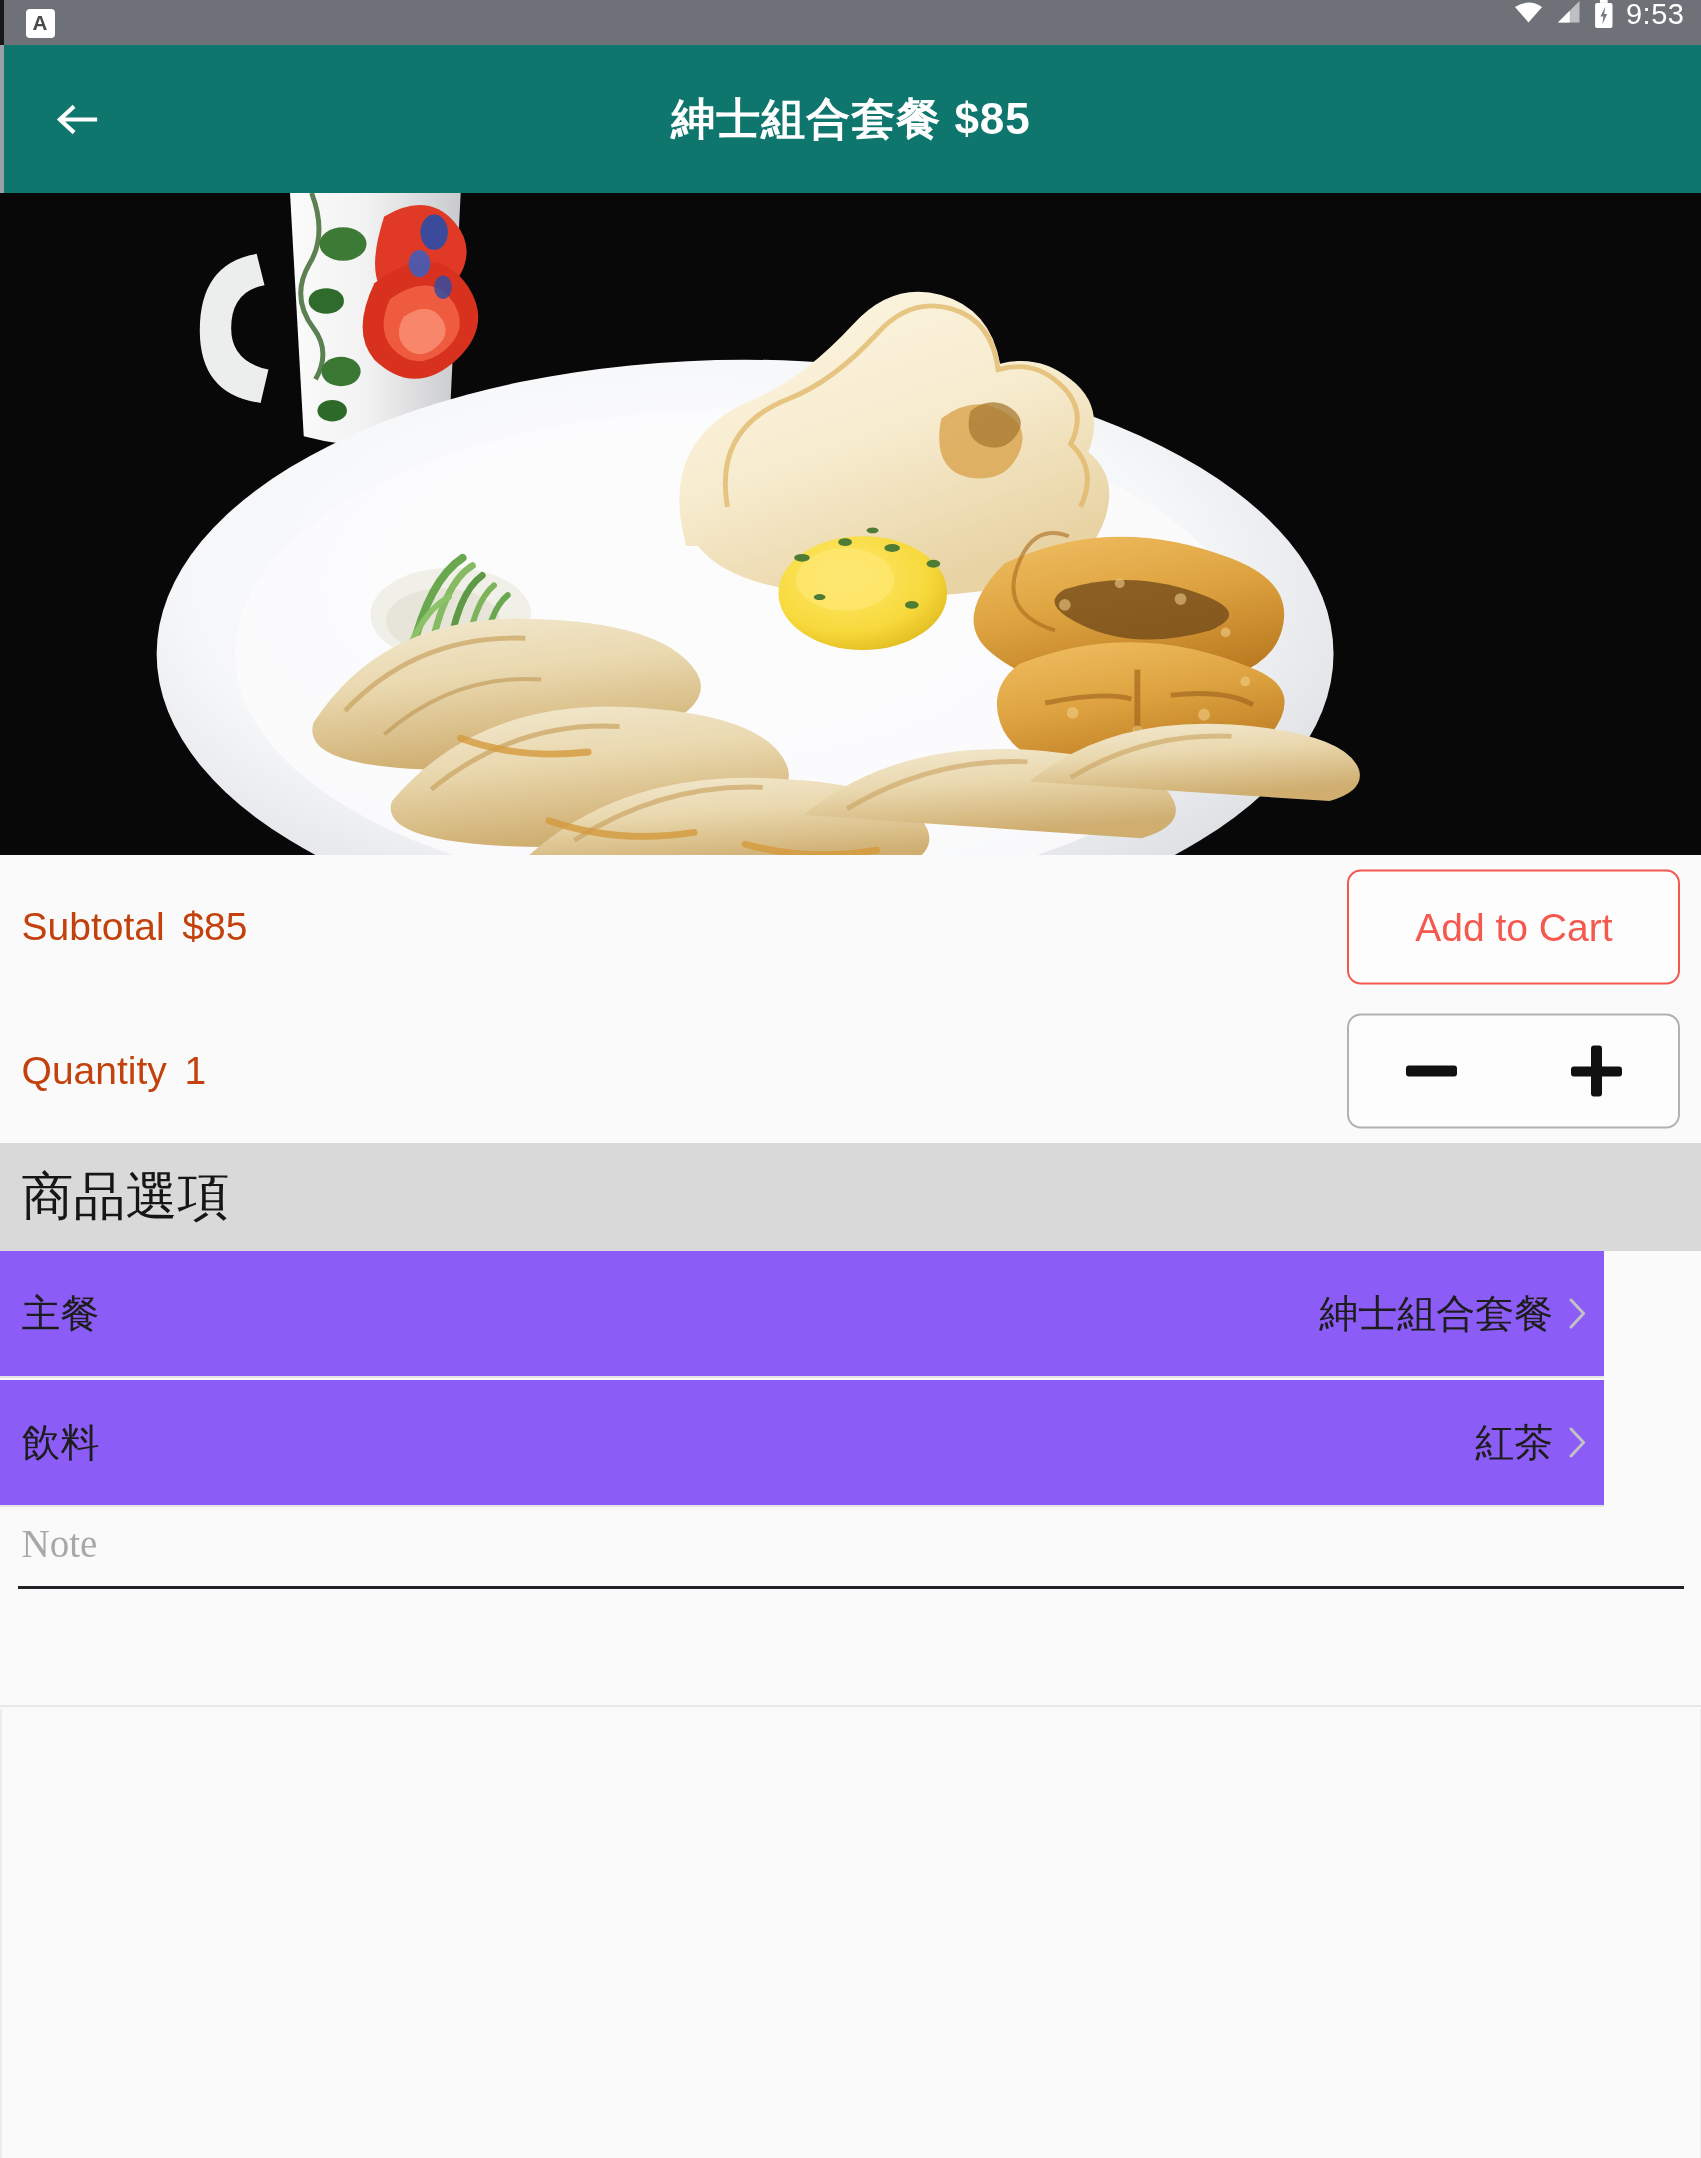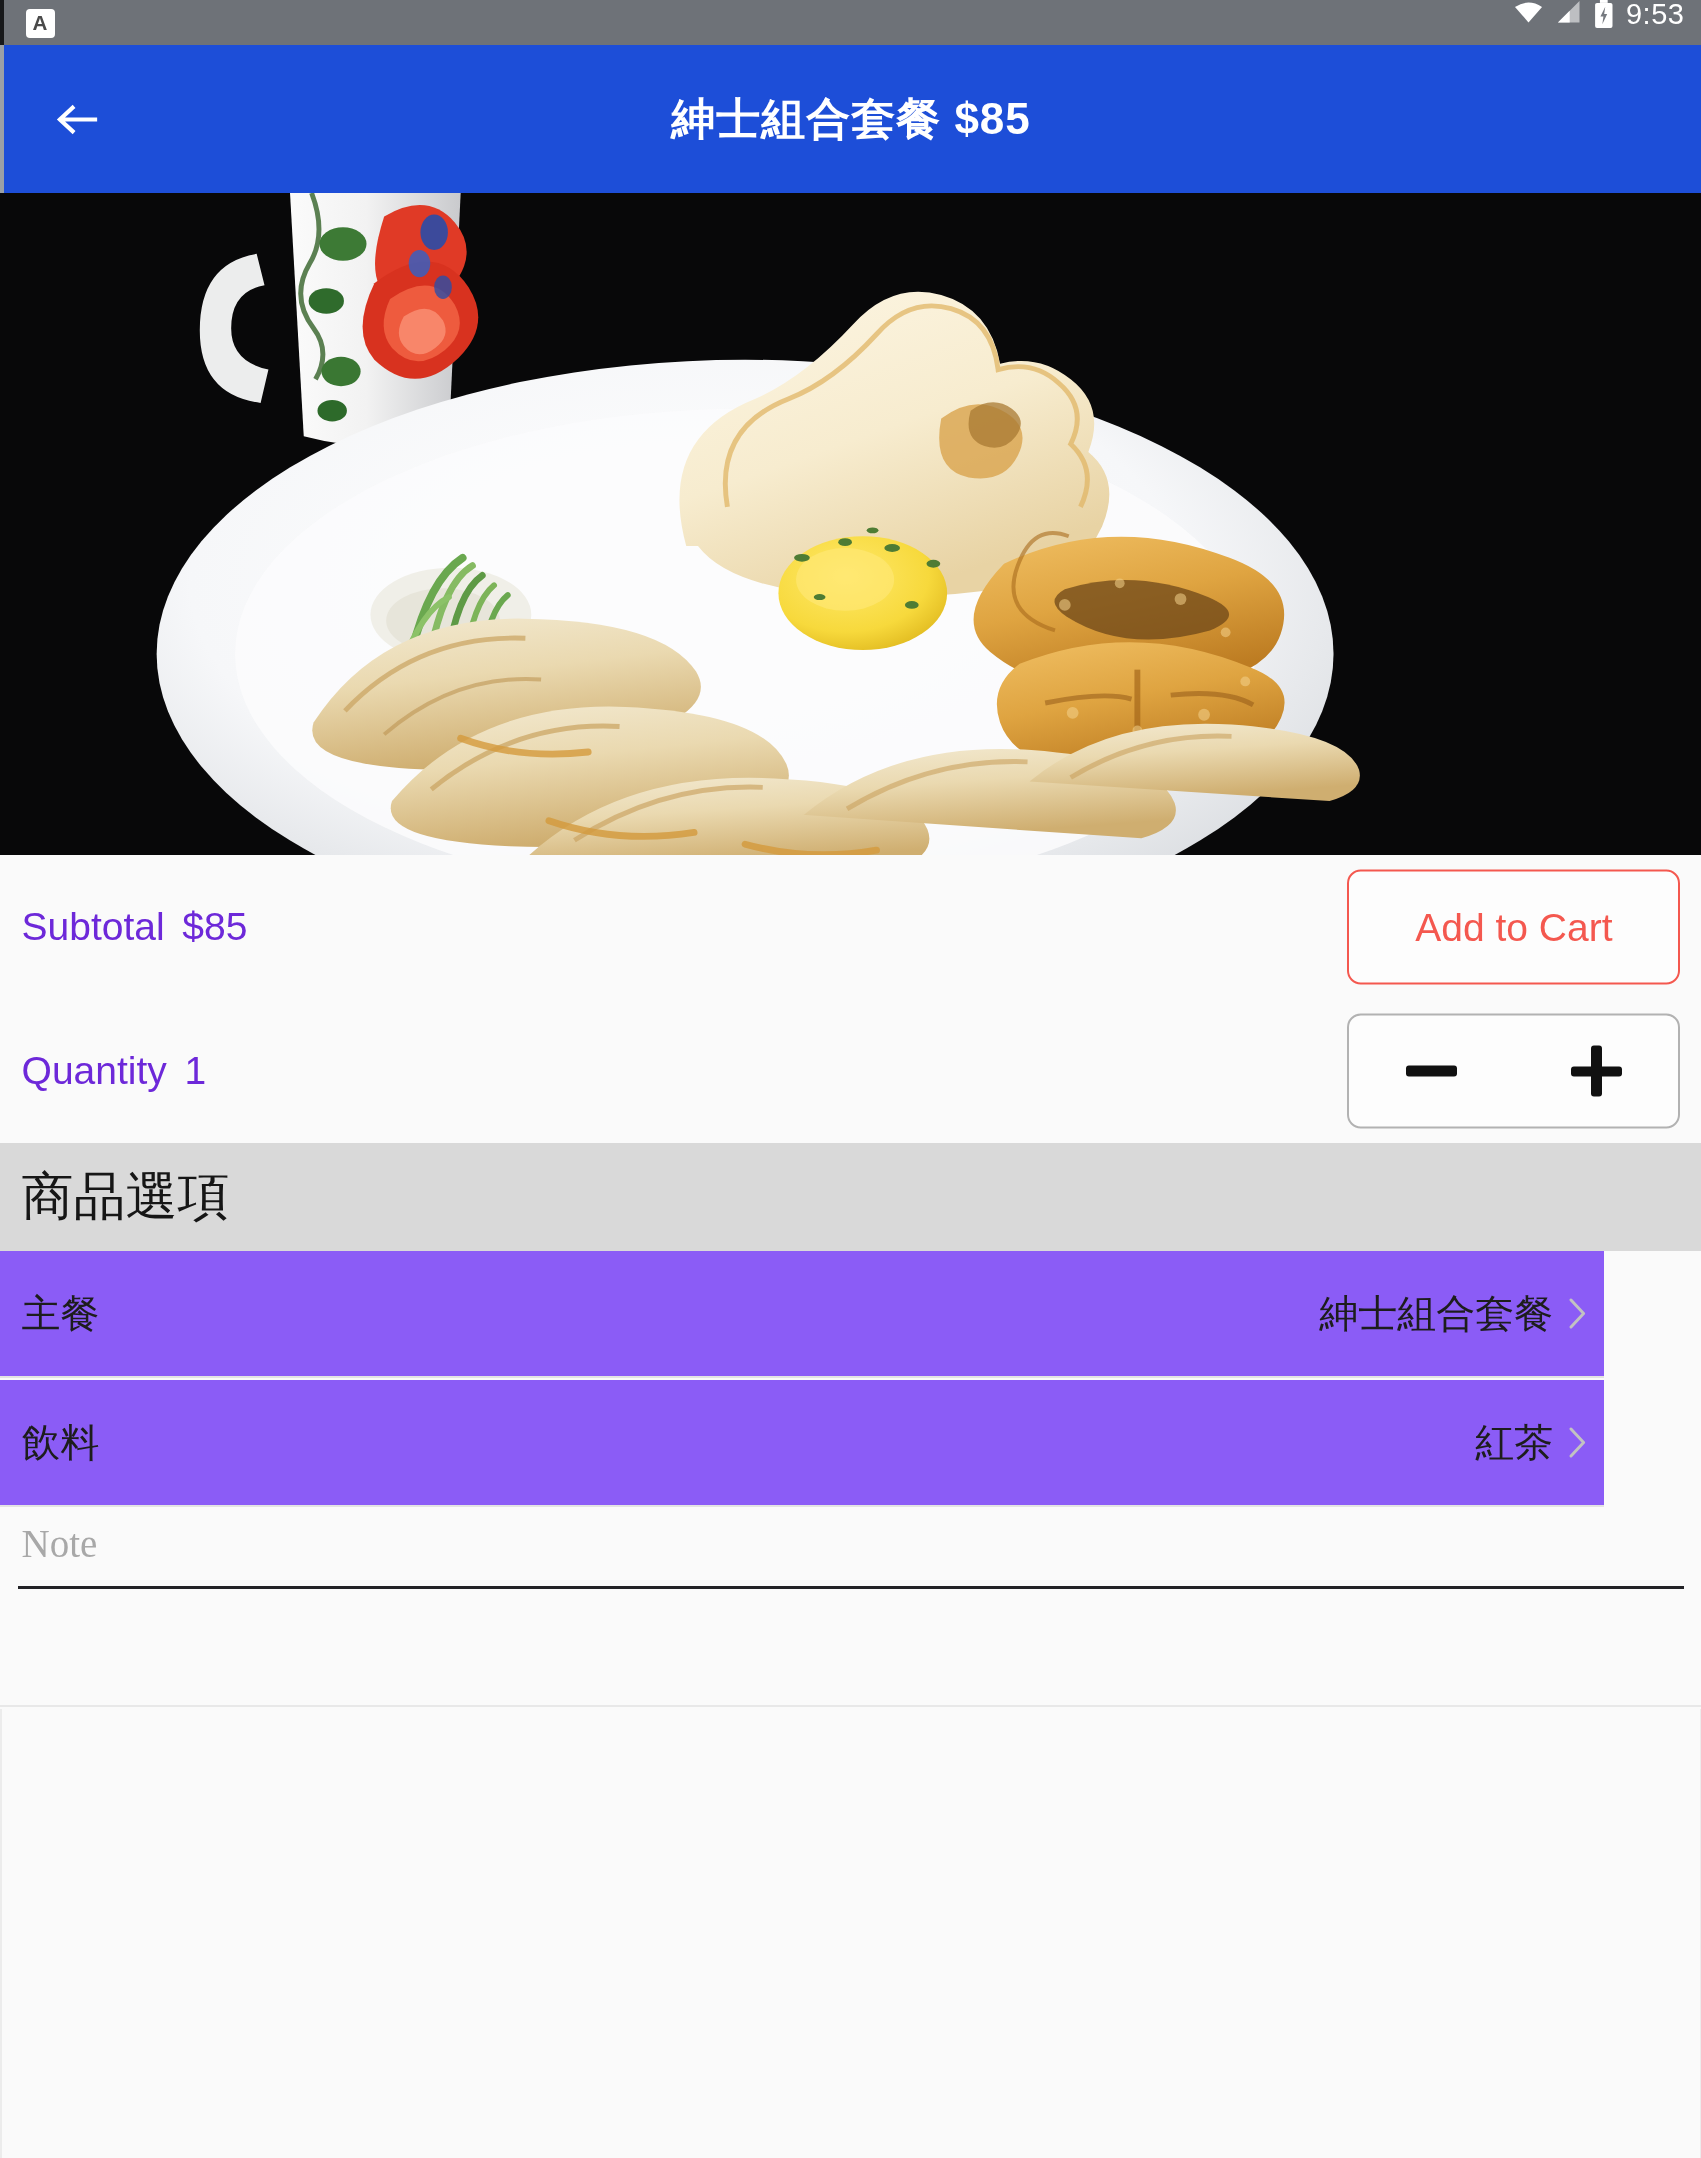--- a/index.html
+++ b/index.html
@@ -36,21 +36,21 @@
   .ic-signal { width:25.5px; height:23.5px; display:block; }
   .ic-batt { width:19.6px; height:29px; display:block; }
   .status-time {
     color:#ffffff; font-size:29px; font-weight:500; letter-spacing:0.5px;
     line-height:1; padding-bottom:2px;
   }
 
   
   .toolbar {
     position:absolute; top:45px; left:0; width:1702px; height:148px;
-    background:#1d4ed8;
+    background:#0f766e;
   }
   .toolbar .edge-strip {
     position:absolute; left:0; top:0; width:3.9px; height:148px; background:#9aa0a6;
   }
   .back-btn {
     position:absolute; left:39px; top:50%; transform:translateY(-50%);
     width:74px; height:74px; display:flex; align-items:center; justify-content:center;
     cursor:pointer;
   }
   .back-btn svg { width:45px; height:45px; display:block; }
@@ -73,21 +73,21 @@
     background:#fafafa;
   }
   .row-subtotal {
     position:absolute; left:0; top:0; width:1702px; height:144px;
   }
   .row-qty {
     position:absolute; left:0; top:144px; width:1702px; height:144px;
   }
   .cart-label {
     position:absolute; left:21.6px; top:50%; transform:translateY(-50%);
-    font-size:39px; color:#6d28d9; white-space:nowrap;
+    font-size:39px; color:#c2410c; white-space:nowrap;
   }
   .cart-label .val { margin-left:17.6px; }
 
   .add-cart-btn {
     position:absolute; right:21.6px; top:50%; transform:translateY(-50%);
     width:333px; height:115px;
     border:2.9px solid #f4584f; border-radius:13.7px;
     background:#fdfdfd;
     display:flex; align-items:center; justify-content:center;
     color:#f4584f; font-size:39px;

